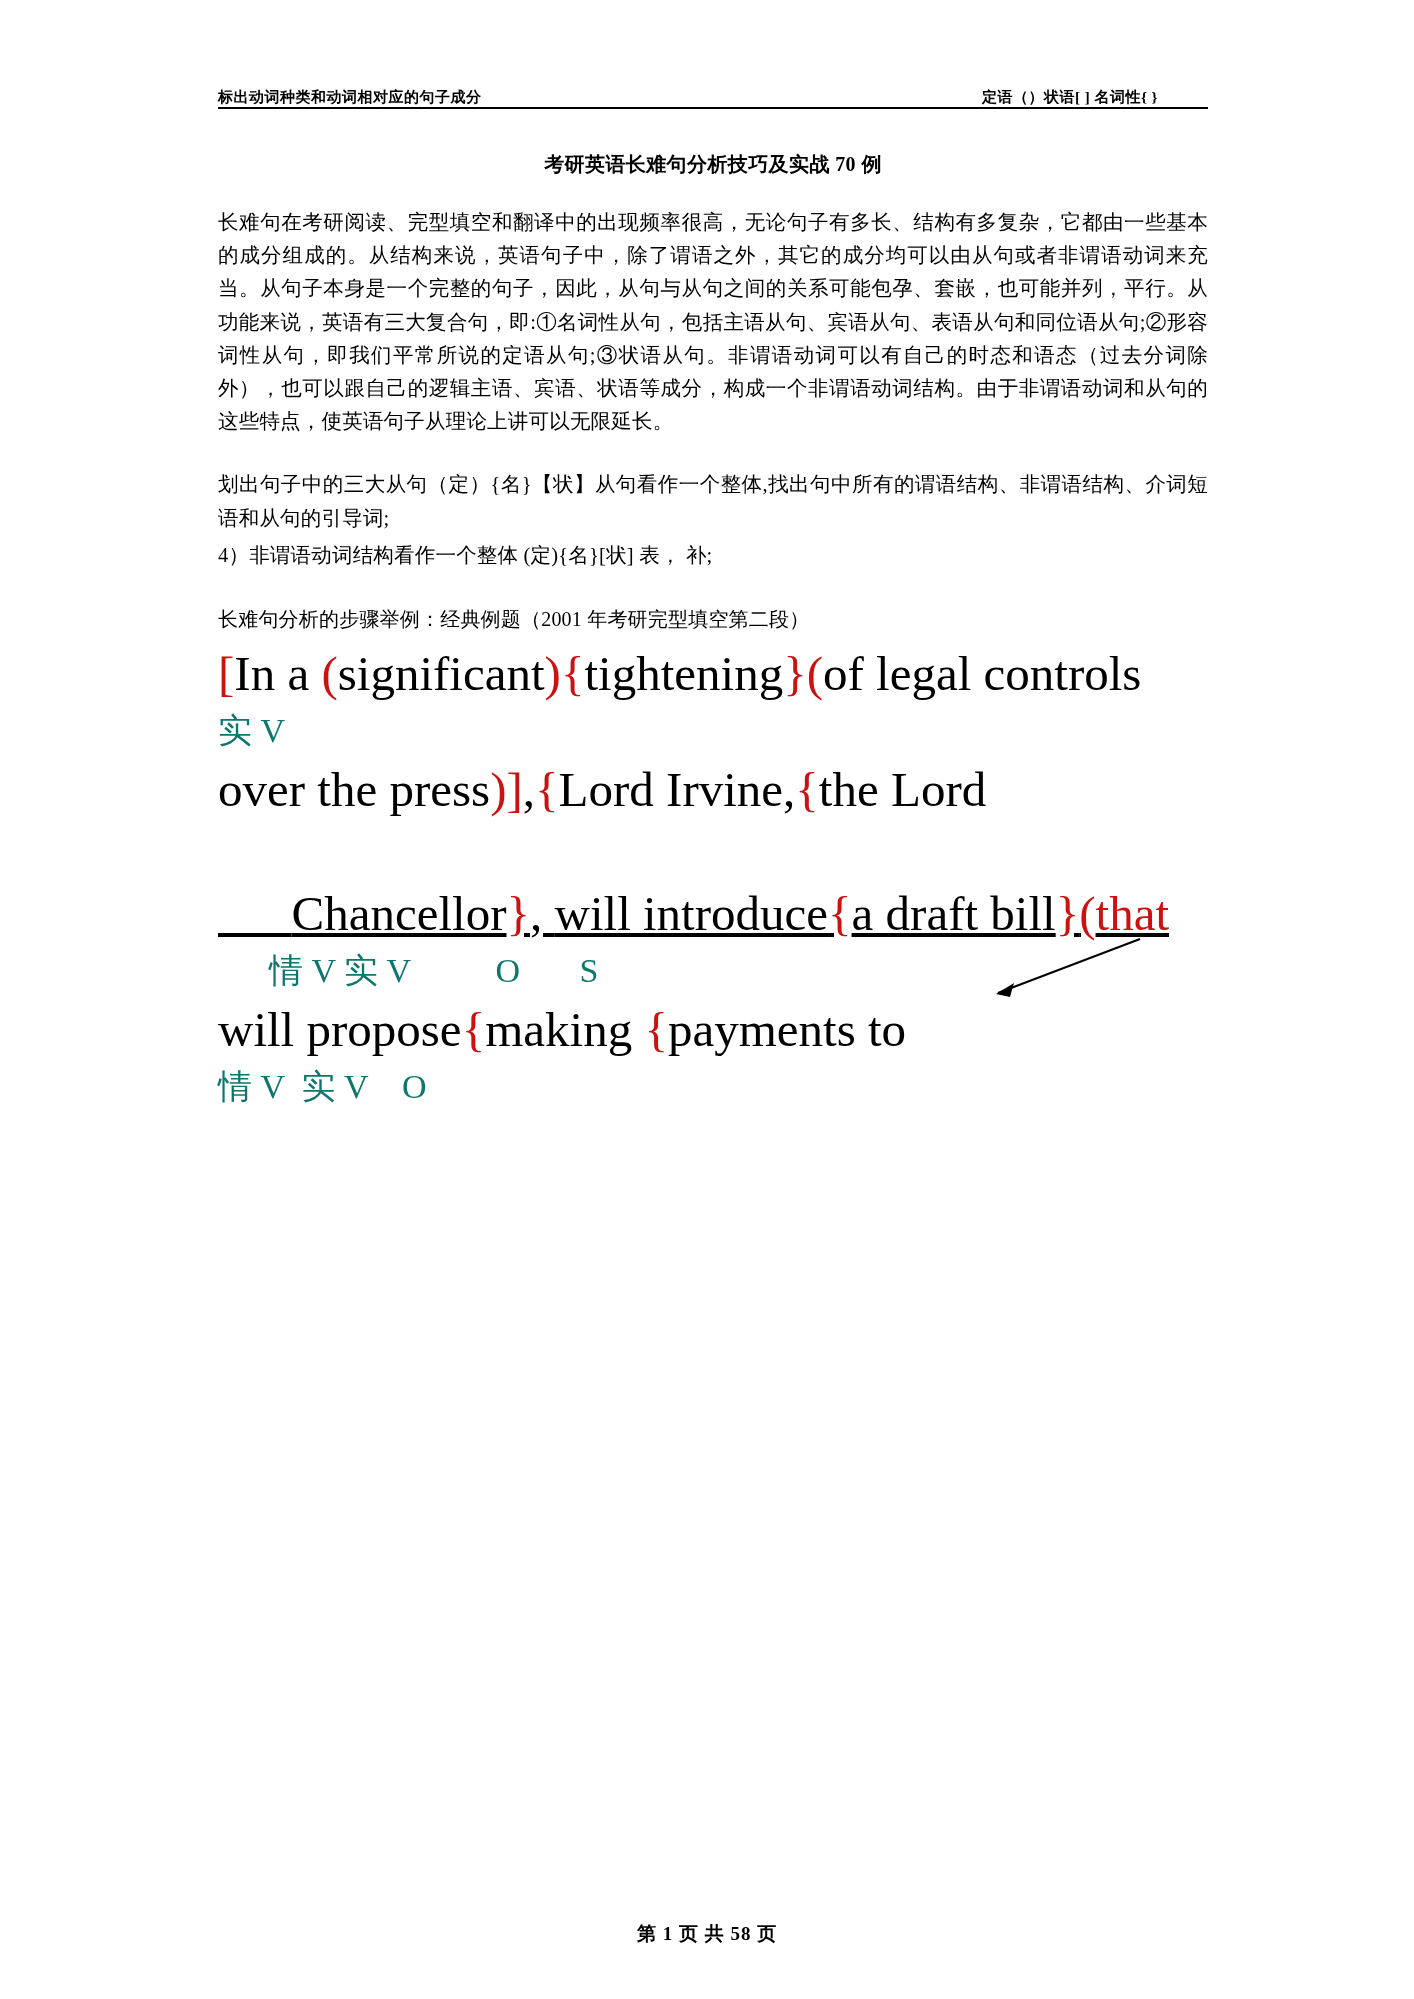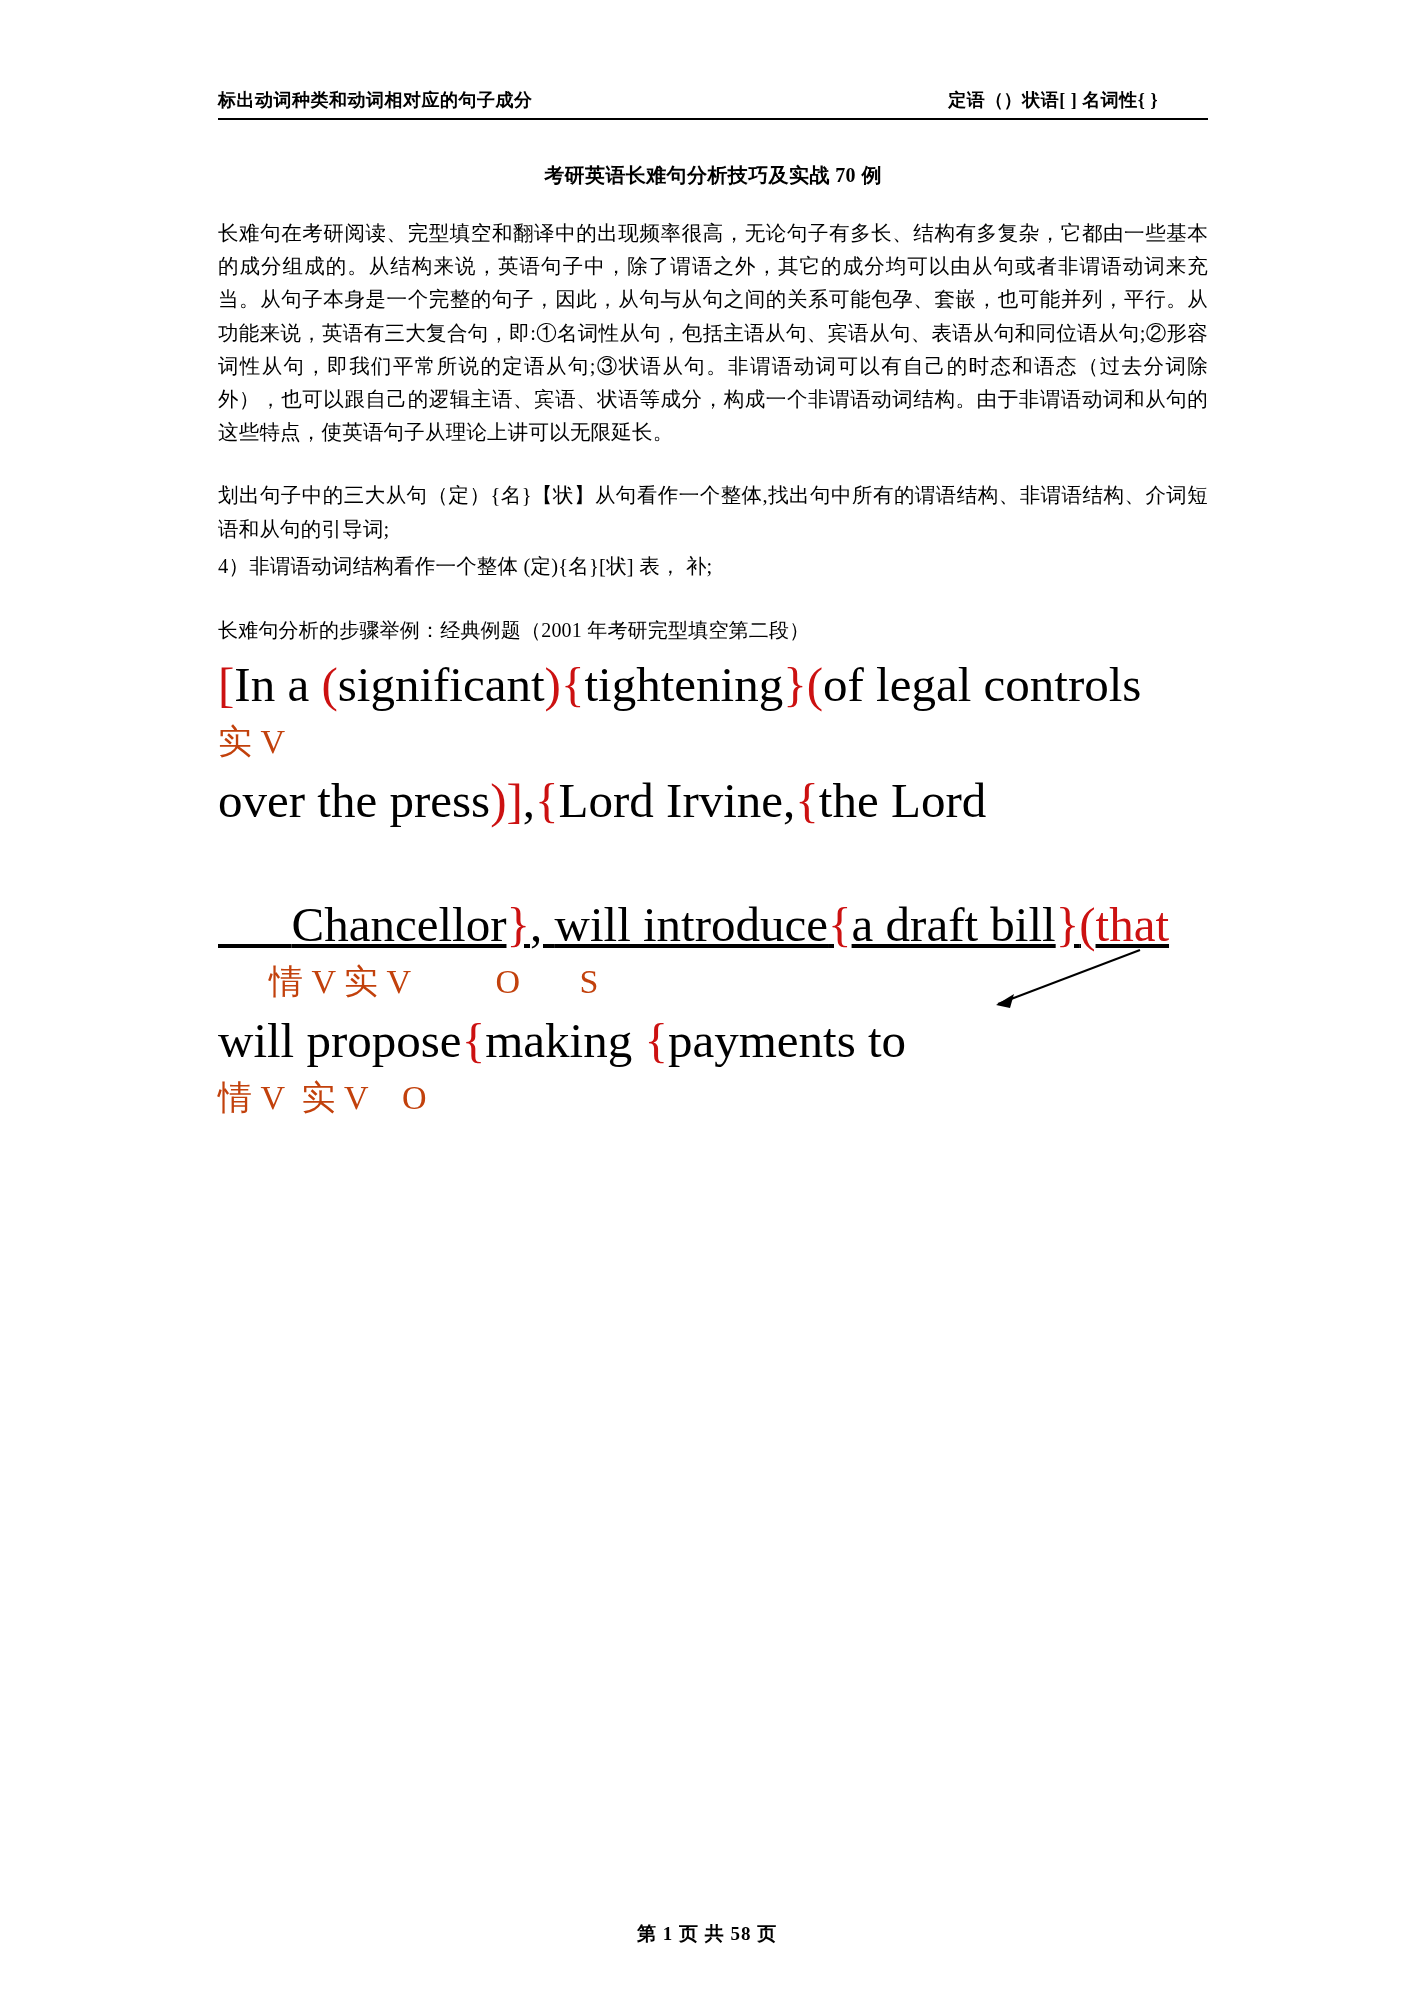--- a/index.html
+++ b/index.html
@@ -21,23 +21,22 @@
     position: absolute;
     left: 218px;
     top: 88px;
     width: 990px;
   }
   
   .header {
     display: flex;
     justify-content: space-between;
     align-items: center;
-    font-size: 18px;
+    font-size: 15px;
     font-weight: bold;
-    padding-bottom: 6px;
     border-bottom: 2.2px solid #000;
     letter-spacing: 0.5px;
   }
   .header .h-left { white-space: nowrap; }
   .header .h-right { white-space: nowrap; padding-right: 50px; margin-left: 20px; }
 
   
   .doc-title {
     text-align: center;
     font-size: 20px;
@@ -64,21 +63,21 @@
     letter-spacing: 0.2px;
   }
   .big-line {
     font-size: 49px;
     line-height: 1.12;
     margin-top: 14px;
     white-space: pre-wrap;
   }
   .mark-line {
     font-size: 34px;
-    color: #c2410c;
+    color: #0f766e;
     line-height: 1.1;
     margin-top: 10px;
     white-space: pre;
     font-family: "Liberation Serif", "DejaVu Serif", serif;
   }
   .red { color: #cc1111; }
   .blk { color: #000000; }
   .uline { text-decoration: underline; }
 
   .sent-block { position: relative; }

